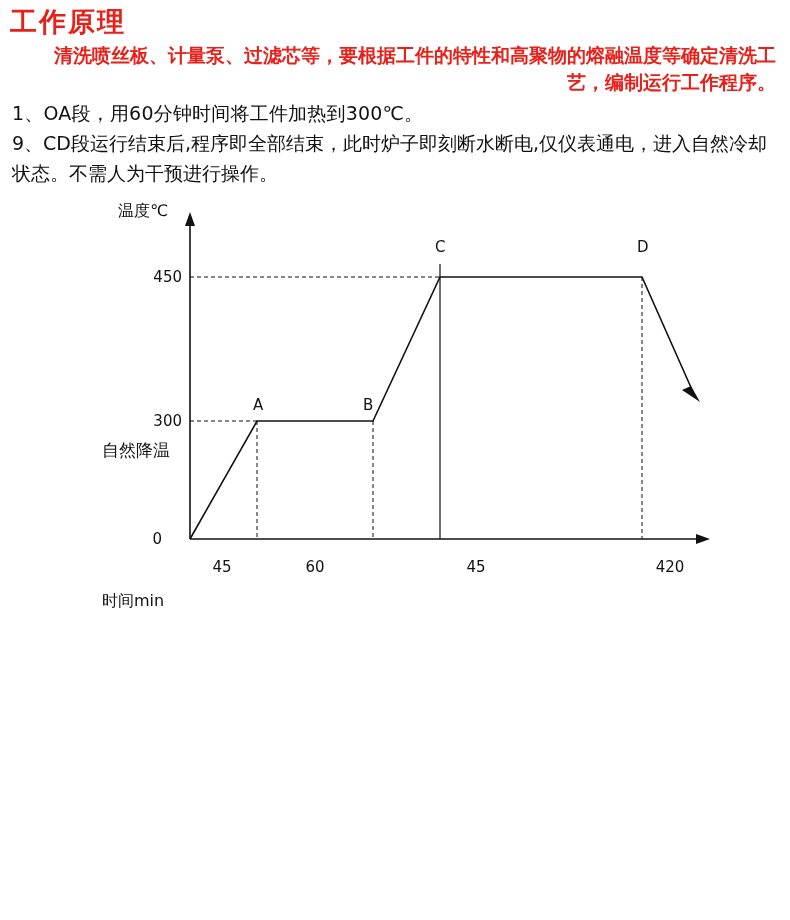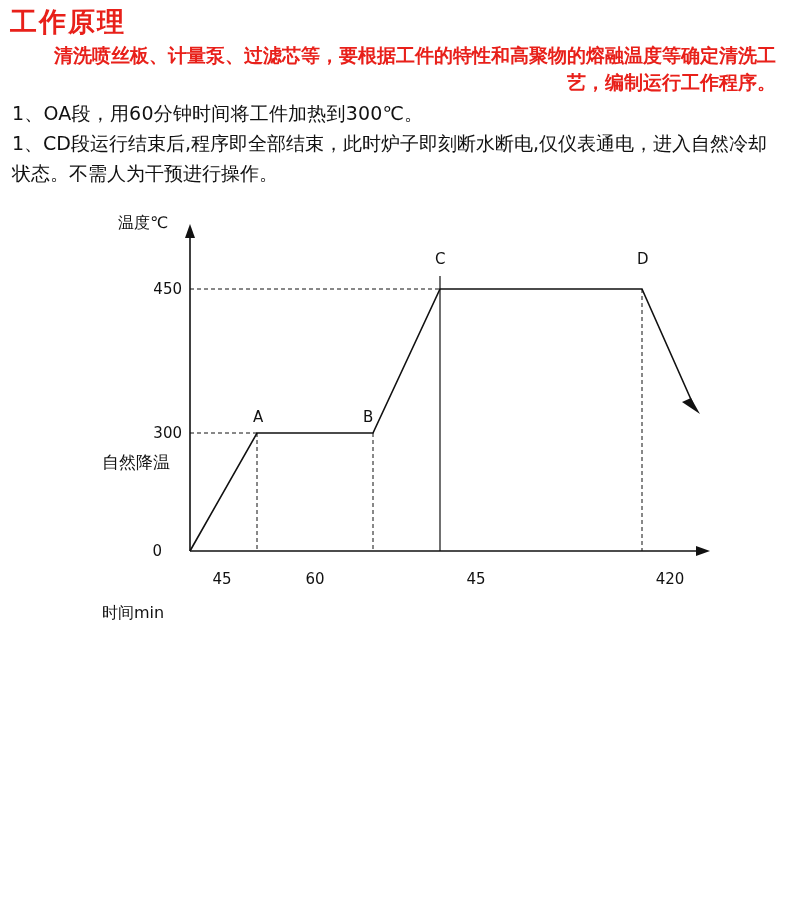--- a/index.html
+++ b/index.html
@@ -44,21 +44,21 @@
     font-size: 19px;
     line-height: 30px;
     margin: 0 2px;
     letter-spacing: 0.2px;
   }
   .para.tight {
     letter-spacing: 0;
   }
   .chart-wrap {
     position: relative;
-    margin-top: 18px;
+    margin-top: 6px;
     width: 770px;
     height: 420px;
   }
   .chart-wrap svg {
     display: block;
   }
   .axis-label {
     font-size: 16px;
     fill: #111111;
     font-family: "DejaVu Sans", "Liberation Sans", sans-serif;
@@ -82,21 +82,21 @@
 </head>
 <body>
 
 <div class="page">
 
   <h1 class="title">工作原理</h1>
 
   <p class="lead">清洗喷丝板、计量泵、过滤芯等，要根据工件的特性和高聚物的熔融温度等确定清洗工艺，编制运行工作程序。</p>
 
   <p class="para">1、OA段，用60分钟时间将工件加热到300℃。</p>
-  <p class="para tight">1、CD段运行结束后,程序即全部结束，此时炉子即刻断水断电,仅仪表通电，进入自然冷却状态。不需人为干预进行操作。</p>
+  <p class="para tight">9、CD段运行结束后,程序即全部结束，此时炉子即刻断水断电,仅仪表通电，进入自然冷却状态。不需人为干预进行操作。</p>
 
   <div class="chart-wrap">
     <svg width="770" height="420" viewBox="0 0 770 420" xmlns="http://www.w3.org/2000/svg">
 
       <line x1="180" y1="30" x2="180" y2="345" stroke="#111111" stroke-width="1.6"></line>
       <polygon points="180,18 175,32 185,32" fill="#111111"></polygon>
 
       <line x1="180" y1="345" x2="688" y2="345" stroke="#111111" stroke-width="1.6"></line>
       <polygon points="700,345 686,340 686,350" fill="#111111"></polygon>
 

